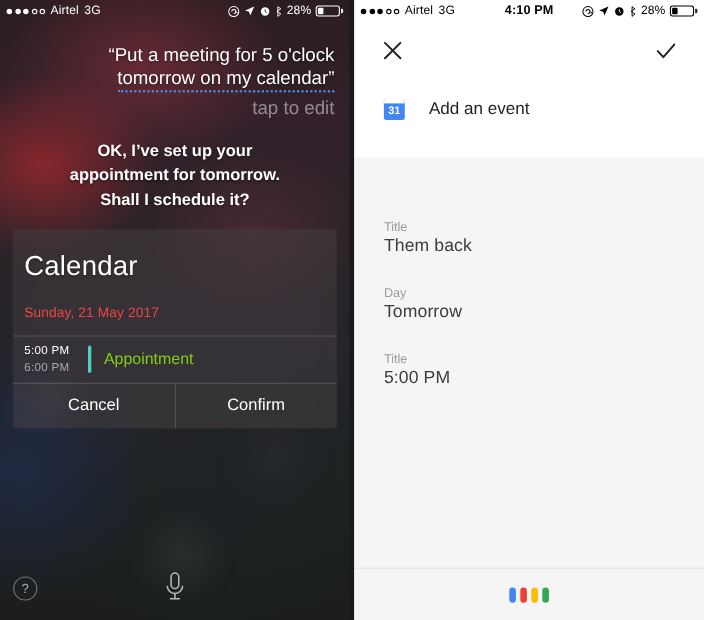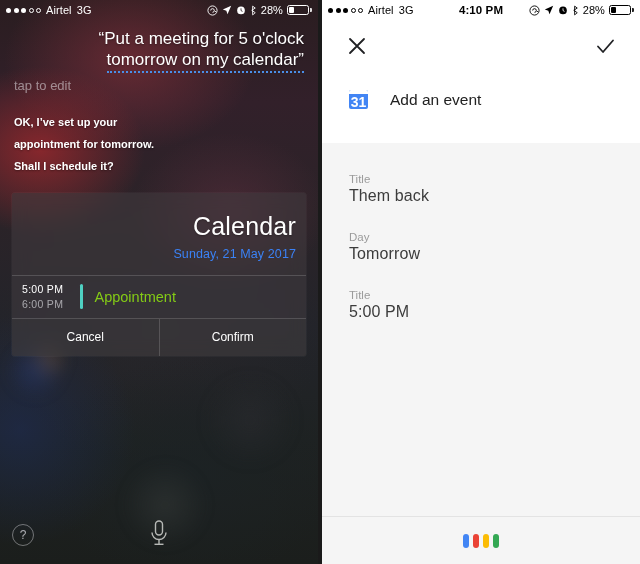--- a/index.html
+++ b/index.html
@@ -119,71 +119,72 @@
     position: relative;
     z-index: 4;
     padding: 0 14px;
   }
   .siri-query {
     text-align: right;
     color: #ffffff;
     font-size: 17px;
     line-height: 21px;
     font-weight: 400;
-    margin-top: 8px;
+    margin-top: 19px;
     text-shadow: 0 1px 2px rgba(0,0,0,0.35);
   }
   .siri-query .line2 {
     display: inline-block;
     border-bottom: 2px dotted #4a8fe8;
     padding-bottom: 1px;
   }
   .tap-to-edit {
-    text-align: left;
+    text-align: right;
     color: rgba(235,235,240,0.52);
-    font-size: 13px;
+    font-size: 17px;
     margin-top: 5px;
   }
   .siri-answer {
     color: #ffffff;
-    font-size: 11px;
+    font-size: 15px;
     line-height: 22px;
     font-weight: bold;
     margin-top: 18px;
     text-shadow: 0 1px 2px rgba(0,0,0,0.4);
+    text-align: center;
   }
 
   
   .cal-card {
     position: relative;
     z-index: 4;
     margin: 16px 12px 0 12px;
     border-radius: 2px;
     overflow: hidden;
     background: rgba(72,66,70,0.42);
     box-shadow: 0 0 0 0.5px rgba(255,255,255,0.07);
     backdrop-filter: blur(8px);
   }
   .cal-head {
     padding: 18px 10px 14px 10px;
-    text-align: right;
+    text-align: left;
     background: rgba(60,55,60,0.18);
   }
   .cal-title {
     color: #fff;
     font-size: 25px;
     font-weight: 300;
     letter-spacing: 0.2px;
     line-height: 30px;
     text-shadow: 0 1px 2px rgba(0,0,0,0.3);
   }
   .cal-date {
-    color: #3b82f6;
+    color: #ef4444;
     font-size: 12.5px;
-    margin-top: 6px;
+    margin-top: 20px;
     letter-spacing: 0.1px;
   }
   .cal-row {
     display: flex;
     align-items: stretch;
     border-top: 0.5px solid rgba(255,255,255,0.16);
     background: rgba(58,54,58,0.30);
     padding: 7px 0 8px 0;
   }
   .cal-times {
@@ -220,21 +221,21 @@
     font-size: 14.5px;
   }
   .cal-actions {
     display: flex;
     border-top: 0.5px solid rgba(255,255,255,0.16);
   }
   .cal-btn {
     flex: 1;
     text-align: center;
     color: #ffffff;
-    font-size: 12px;
+    font-size: 15px;
     padding: 11px 0 12px 0;
     background: rgba(66,62,66,0.22);
   }
   .cal-btn.confirm {
     font-weight: normal;
     border-left: 0.5px solid rgba(255,255,255,0.16);
   }
 
   
   .siri-bottom {
@@ -325,39 +326,39 @@
   }
   .gcal-icon::before {
     content: "";
     position: absolute;
     top: 0; left: 0; right: 0;
     height: 4px;
     background: #ffffff;
   }
   .gcal-day {
     color: #ffffff;
-    font-size: 14px;
+    font-size: 10px;
     font-weight: bold;
     line-height: 14px;
     position: relative;
     z-index: 2;
   }
   .ga-header-label {
     margin-left: 22px;
     font-size: 15.5px;
     color: #222222;
   }
 
   .ga-fields {
     padding: 30px 0 0 27px;
     background: #f5f5f5;
     height: calc(564px - 20px - 123px - 48px);
     box-sizing: border-box;
   }
-  .ga-field { margin-bottom: 26px; }
+  .ga-field { margin-bottom: 26px; margin-top: 28px; }
   .ga-field-label {
     font-size: 11.5px;
     color: #9b9b9b;
     margin-bottom: 2px;
   }
   .ga-field-value {
     font-size: 16px;
     color: #3c3c3c;
     font-weight: 300;
     letter-spacing: 0.1px;

